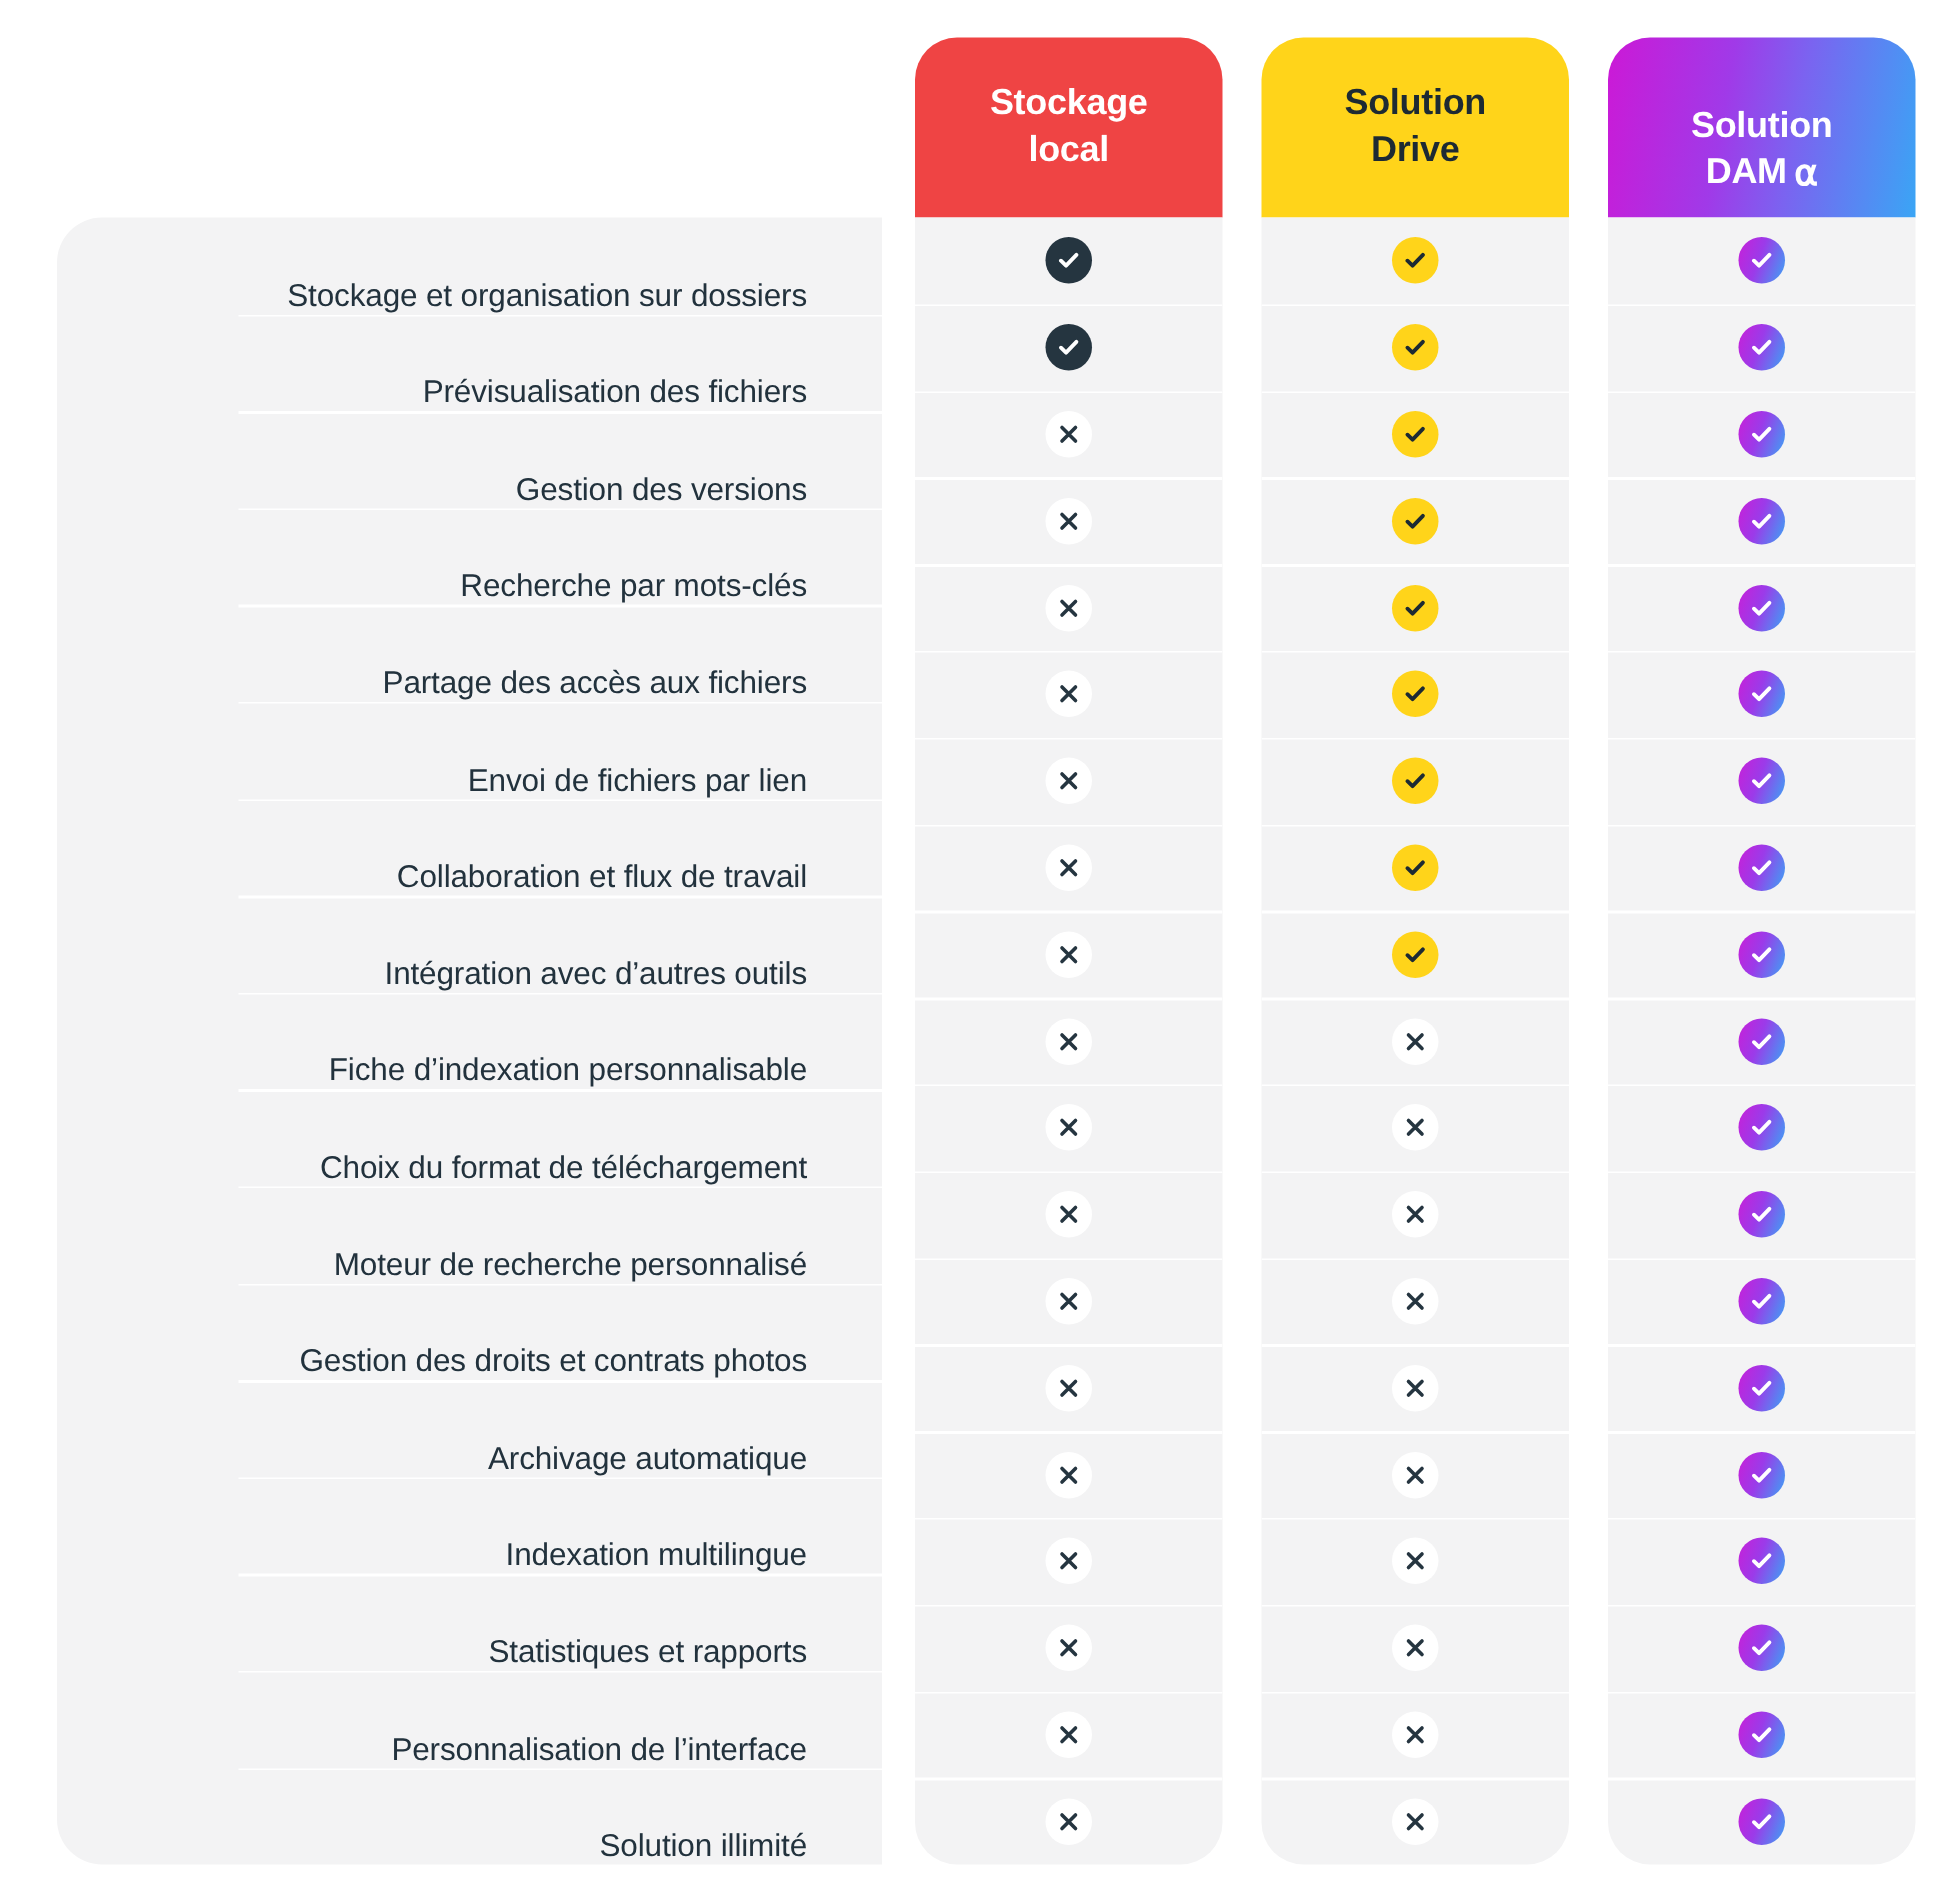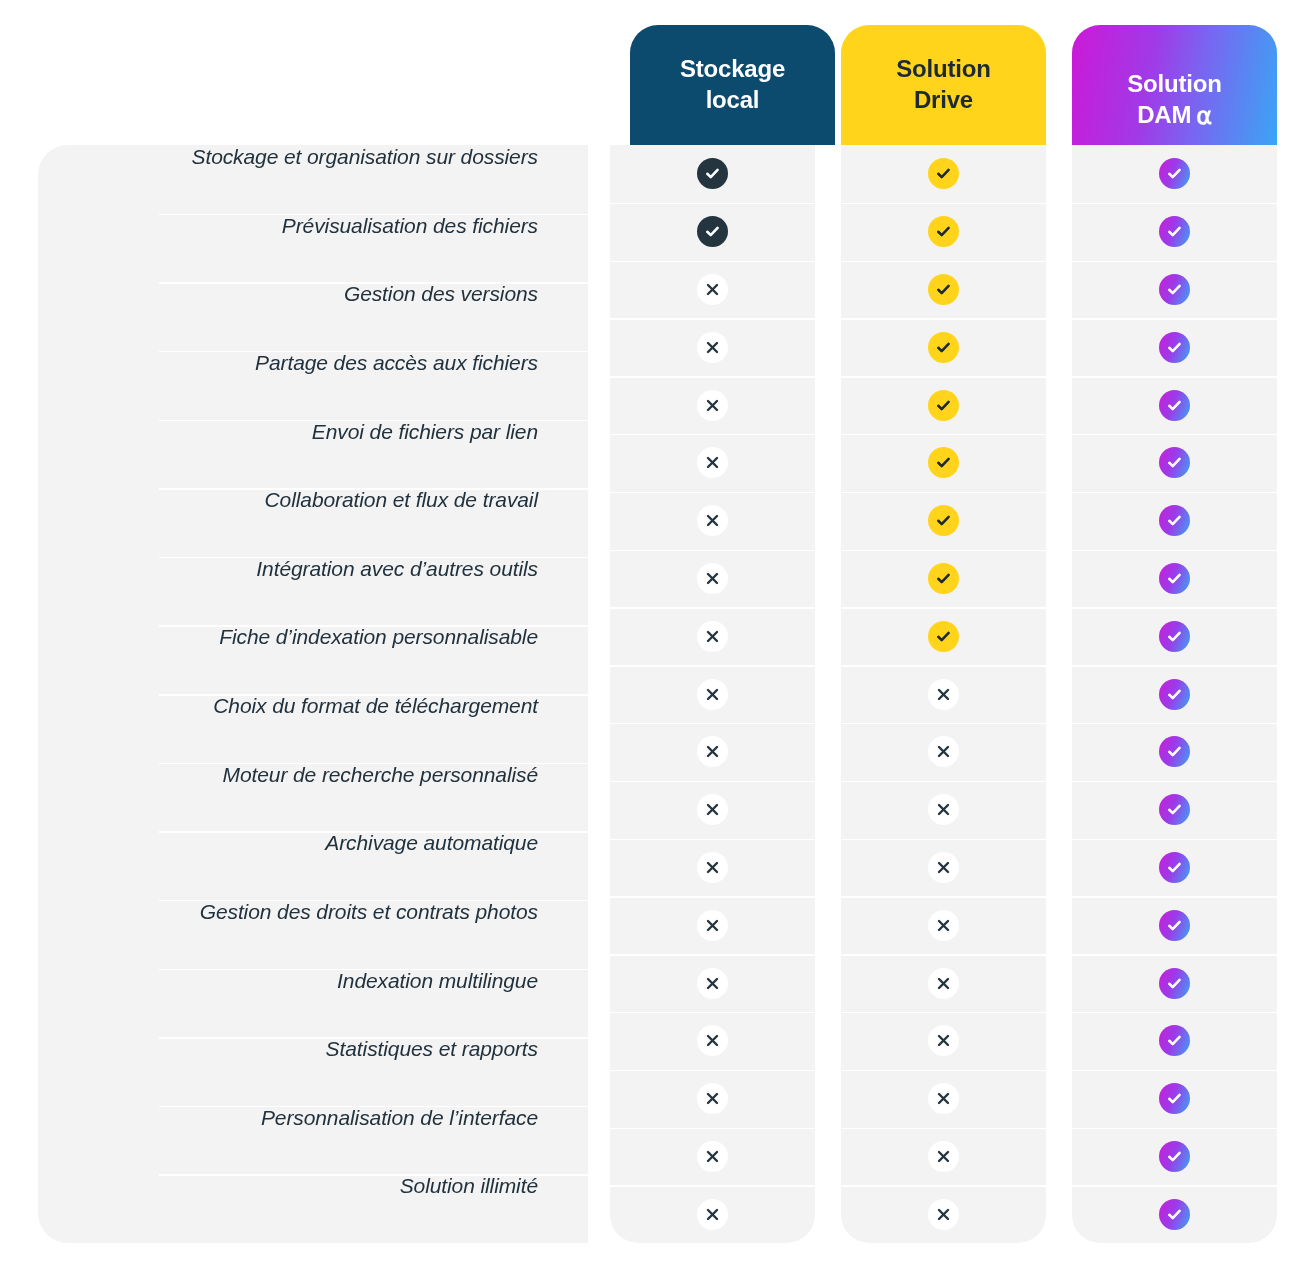--- a/index.html
+++ b/index.html
@@ -36,25 +36,24 @@
     top: 145px;
     width: 550px;
     height: 1098px;
     display: flex;
     flex-direction: column;
   }
 
   .label-row {
     flex: 1 1 0;
     display: flex;
-    align-items: flex-start;
+    align-items: flex-end;
     justify-content: flex-end;
     padding-right: 50px;
     position: relative;
-    font-style: italic;
   }
 
   .label-row + .label-row::before {
     content: "";
     position: absolute;
     top: 0;
     right: 0;
     width: 78%;
     height: 1.5px;
     background: #ffffff;
@@ -94,21 +93,21 @@
   }
 
   .col-head-title {
     font-size: 24px;
     font-weight: bold;
     line-height: 1.28;
     letter-spacing: -0.2px;
     white-space: pre-line;
   }
 
-  .head-dark  { background: #0c4a6e; margin-left: 20px; }
+  .head-dark  { background: #ef4444; }
   .head-dark .col-head-title { color: #ffffff; }
 
   .head-yellow { background: #ffd41a; }
   .head-yellow .col-head-title { color: #1d2a33; }
 
   .head-gradient {
     background: linear-gradient(100deg, #cc19d6 0%, #a03ae8 38%, #7b63f0 60%, #3aa5f5 100%);
   }
   .head-gradient .col-head-title { color: #ffffff; }
 
@@ -177,20 +176,23 @@
       <div class="label-row">
         <span class="label-text">Stockage et organisation sur dossiers</span>
       </div>
       <div class="label-row">
         <span class="label-text">Prévisualisation des fichiers</span>
       </div>
       <div class="label-row">
         <span class="label-text">Gestion des versions</span>
       </div>
       <div class="label-row">
+        <span class="label-text">Recherche par mots-clés</span>
+      </div>
+      <div class="label-row">
         <span class="label-text">Partage des accès aux fichiers</span>
       </div>
       <div class="label-row">
         <span class="label-text">Envoi de fichiers par lien</span>
       </div>
       <div class="label-row">
         <span class="label-text">Collaboration et flux de travail</span>
       </div>
       <div class="label-row">
         <span class="label-text">Intégration avec d’autres outils</span>
@@ -198,24 +200,24 @@
       <div class="label-row">
         <span class="label-text">Fiche d’indexation personnalisable</span>
       </div>
       <div class="label-row">
         <span class="label-text">Choix du format de téléchargement</span>
       </div>
       <div class="label-row">
         <span class="label-text">Moteur de recherche personnalisé</span>
       </div>
       <div class="label-row">
+        <span class="label-text">Gestion des droits et contrats photos</span>
+      </div>
+      <div class="label-row">
         <span class="label-text">Archivage automatique</span>
-      </div>
-      <div class="label-row">
-        <span class="label-text">Gestion des droits et contrats photos</span>
       </div>
       <div class="label-row">
         <span class="label-text">Indexation multilingue</span>
       </div>
       <div class="label-row">
         <span class="label-text">Statistiques et rapports</span>
       </div>
       <div class="label-row">
         <span class="label-text">Personnalisation de l’interface</span>
       </div>

